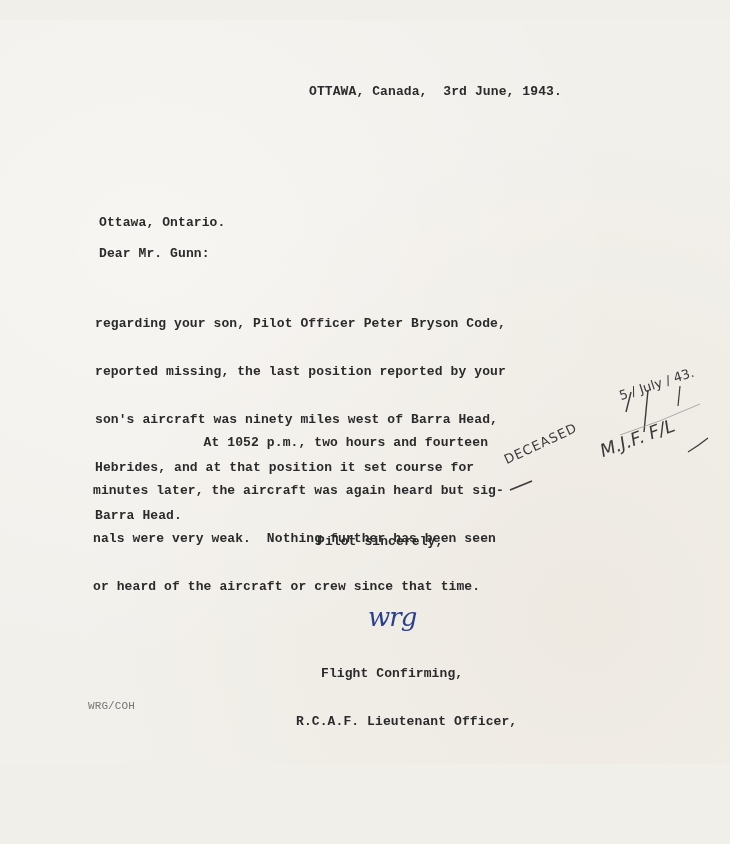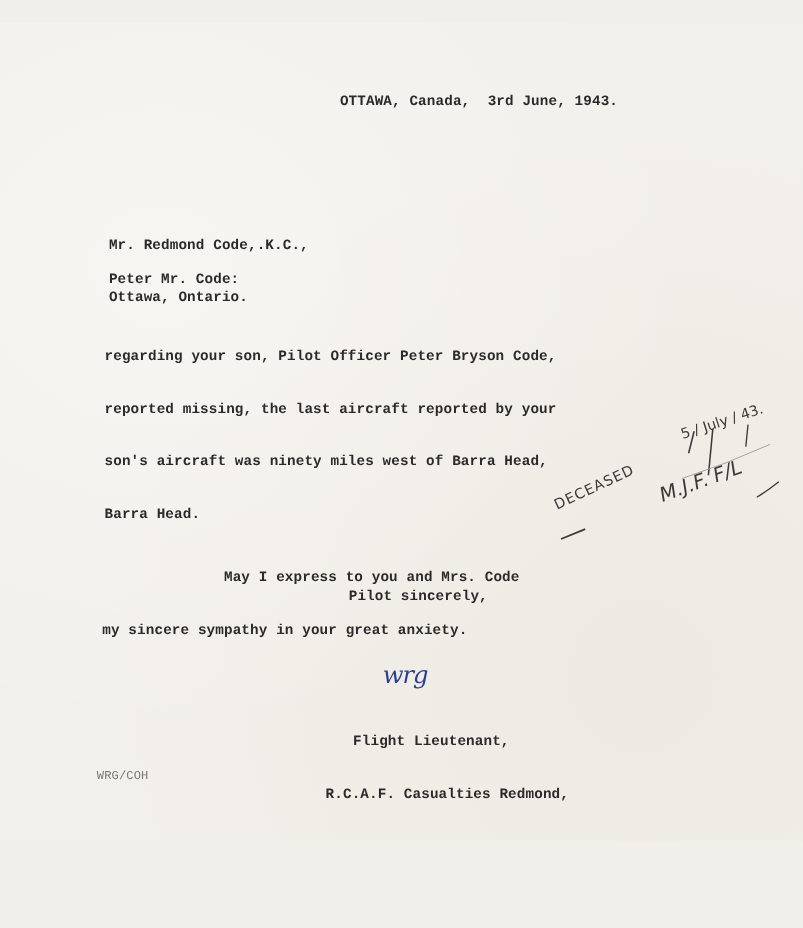--- a/index.html
+++ b/index.html
@@ -51,24 +51,24 @@
       color: #777;
     }
     .handwriting {
       position: absolute;
       font-family: "DejaVu Sans", sans-serif;
       color: #3a3a3a;
       white-space: nowrap;
     }
     .signature-ink {
       position: absolute;
-      left: 348px; top: 582px;
+      left: 368px; top: 582px;
       font-family: "DejaVu Serif", serif;
       font-style: italic;
-      font-size: 22px;
+      font-size: 26px;
       color: #2b3f8f;
       letter-spacing: -1px;
     }
     .annot-deceased {
       left: 508px; top: 432px;
       font-size: 13px;
       letter-spacing: 1px;
       transform: rotate(-25deg);
       transform-origin: left bottom;
     }
@@ -93,46 +93,48 @@
     }
   </style>
 </head>
 <body>
 
 <div class="page">
 
   <div class="tw date-line">OTTAWA, Canada,  3rd June, 1943.</div>
 
   <div class="tw address">
-    <span class="line">Mr. Redmond Code,.K.C.,</span>
     <span class="line">Ottawa, Ontario.</span>
   </div>
 
-  <div class="tw salutation">Peter Mr. Code:</div>
+  <div class="tw salutation">Dear Mr. Gunn:</div>
 
   <div class="tw para1">
     <span class="line">regarding your son, Pilot Officer Peter Bryson Code,</span>
-    <span class="line">reported missing, the last aircraft reported by your</span>
+    <span class="line">reported missing, the last position reported by your</span>
     <span class="line">son's aircraft was ninety miles west of Barra Head,</span>
+    <span class="line">Hebrides, and at that position it set course for</span>
     <span class="line">Barra Head.</span>
   </div>
 
+  <div class="tw para2">
+    <span class="line">              At 1052 p.m., two hours and fourteen</span>
+    <span class="line">minutes later, the aircraft was again heard but sig-</span>
+    <span class="line">nals were very weak.  Nothing further has been seen</span>
+    <span class="line">or heard of the aircraft or crew since that time.</span>
+  </div>
 
-  <div class="tw para3">
-    <span class="line">              May I express to you and Mrs. Code</span>
-    <span class="line">my sincere sympathy in your great anxiety.</span>
-  </div>
 
   <div class="tw closing">Pilot sincerely,</div>
 
   <div class="signature-ink">wrg</div>
 
   <div class="tw sig-block">
-    <span class="line l2">Flight Lieutenant,</span>
-    <span class="line">R.C.A.F. Casualties Redmond,</span>
+    <span class="line l2">Flight Confirming,</span>
+    <span class="line">R.C.A.F. Lieutenant Officer,</span>
   </div>
 
   <div class="tw ref">WRG/COH</div>
 
   <svg class="annot-lines" viewBox="0 0 730 844">
     <path d="M510 470 L532 461" stroke="#3a3a3a" stroke-width="1.6" fill="none"></path>
     <path d="M631 372 L626 392" stroke="#3a3a3a" stroke-width="1.4" fill="none"></path>
     <path d="M648 370 L644 412" stroke="#3a3a3a" stroke-width="1.4" fill="none"></path>
     <path d="M680 366 L678 386" stroke="#3a3a3a" stroke-width="1.2" fill="none"></path>
     <path d="M620 415 Q660 402 700 384" stroke="#9a9a9a" stroke-width="0.8" fill="none"></path>

